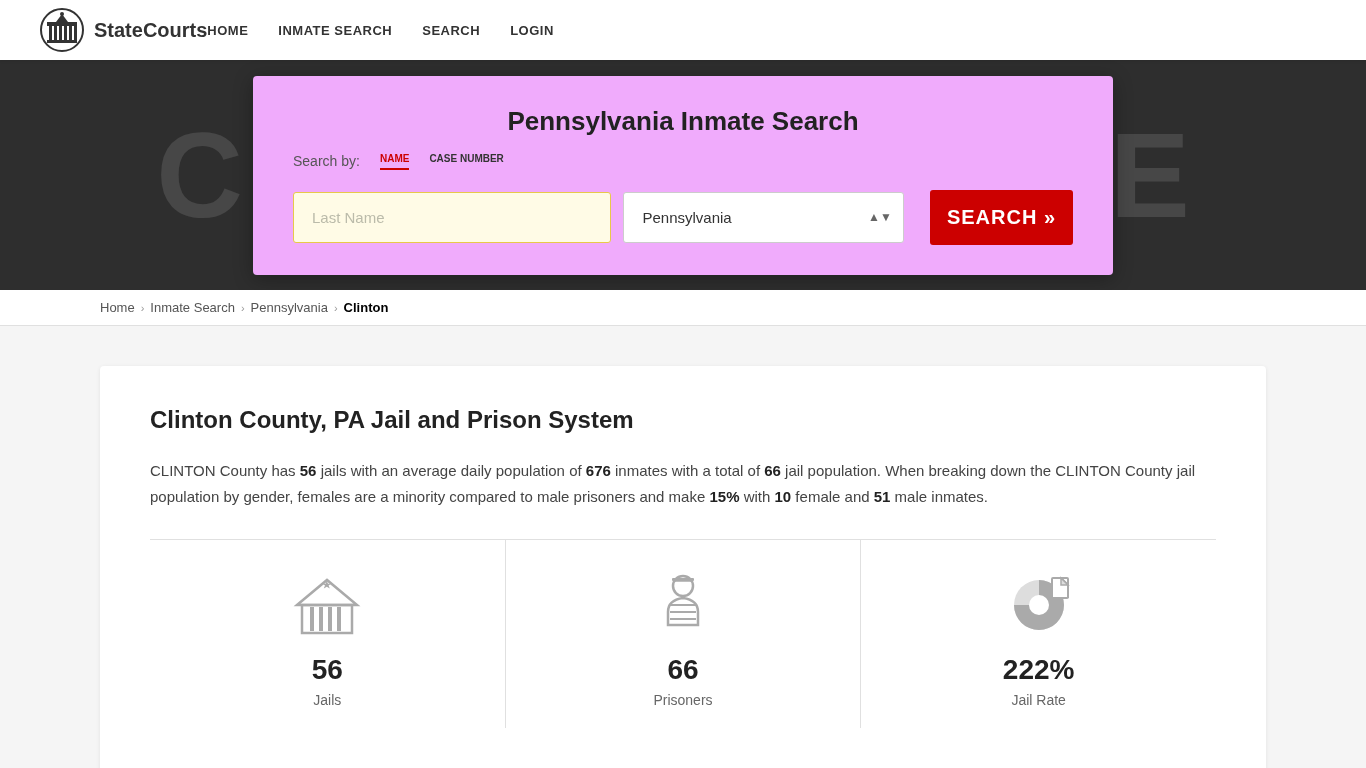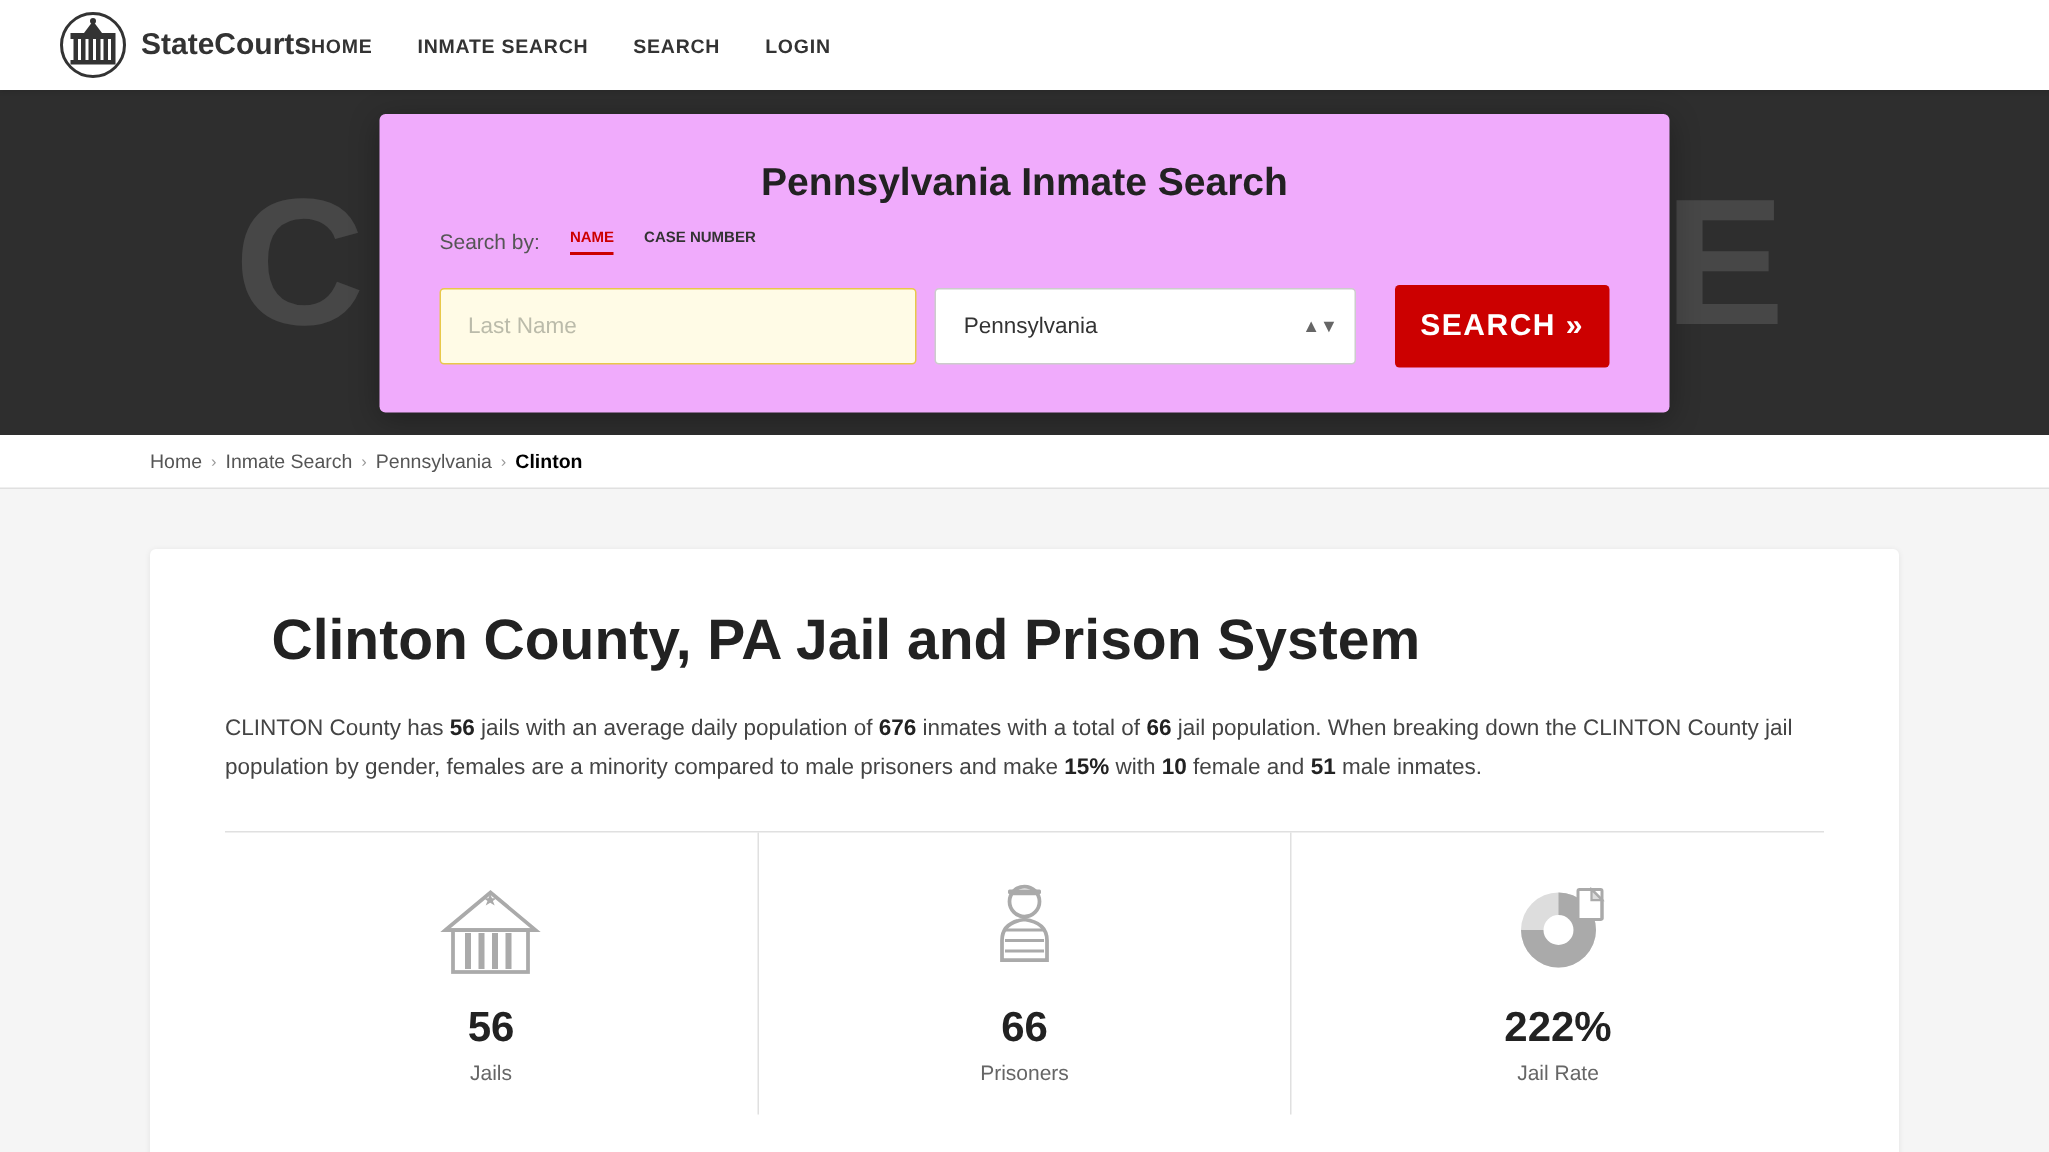--- a/index.html
+++ b/index.html
@@ -198,25 +198,24 @@
       background: #f5f5f5;
       padding: 40px 100px;
     }
     .content-card {
       background: white;
       border-radius: 4px;
       padding: 40px 50px 50px;
       box-shadow: 0 1px 4px rgba(0,0,0,0.08);
     }
     .content-title {
-      font-size: 38px;
+      font-size: 24px;
       font-weight: bold;
       color: #222;
       margin-bottom: 24px;
-      margin-left: 31px;
     }
     .content-description {
       font-size: 15px;
       color: #444;
       line-height: 1.7;
       margin-bottom: 30px;
     }
     .content-description b { color: #222; }
 
     

